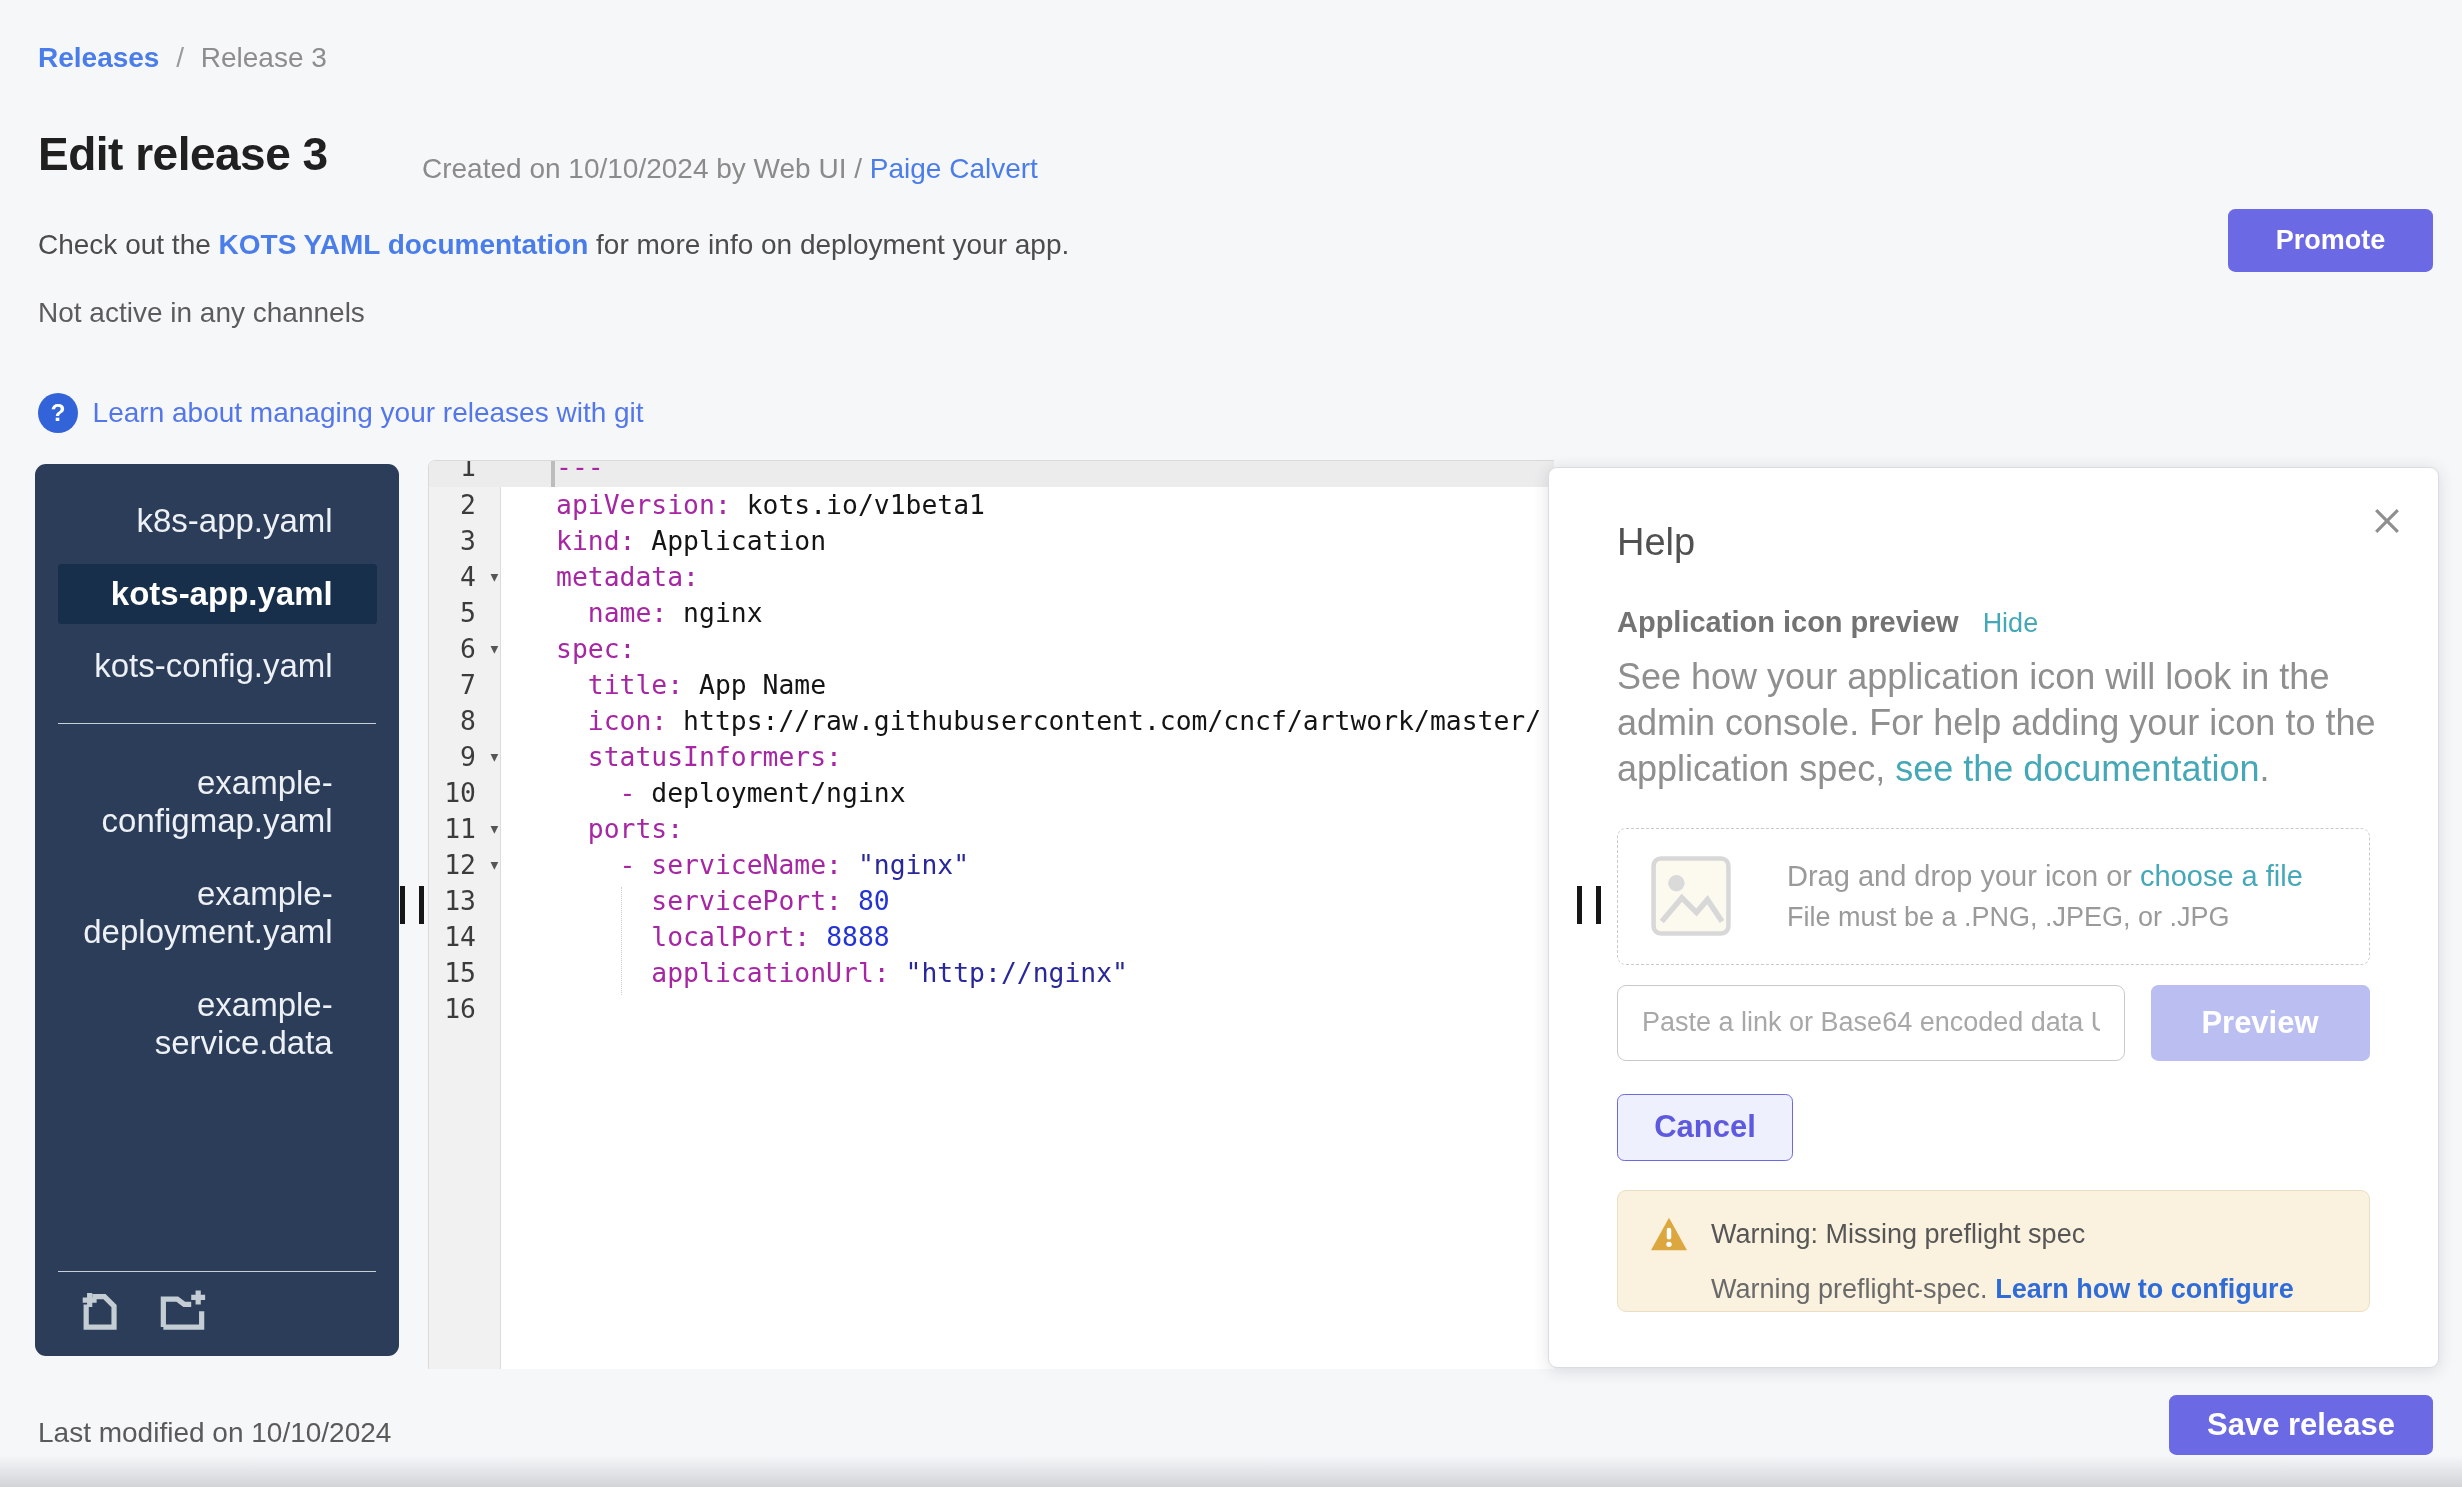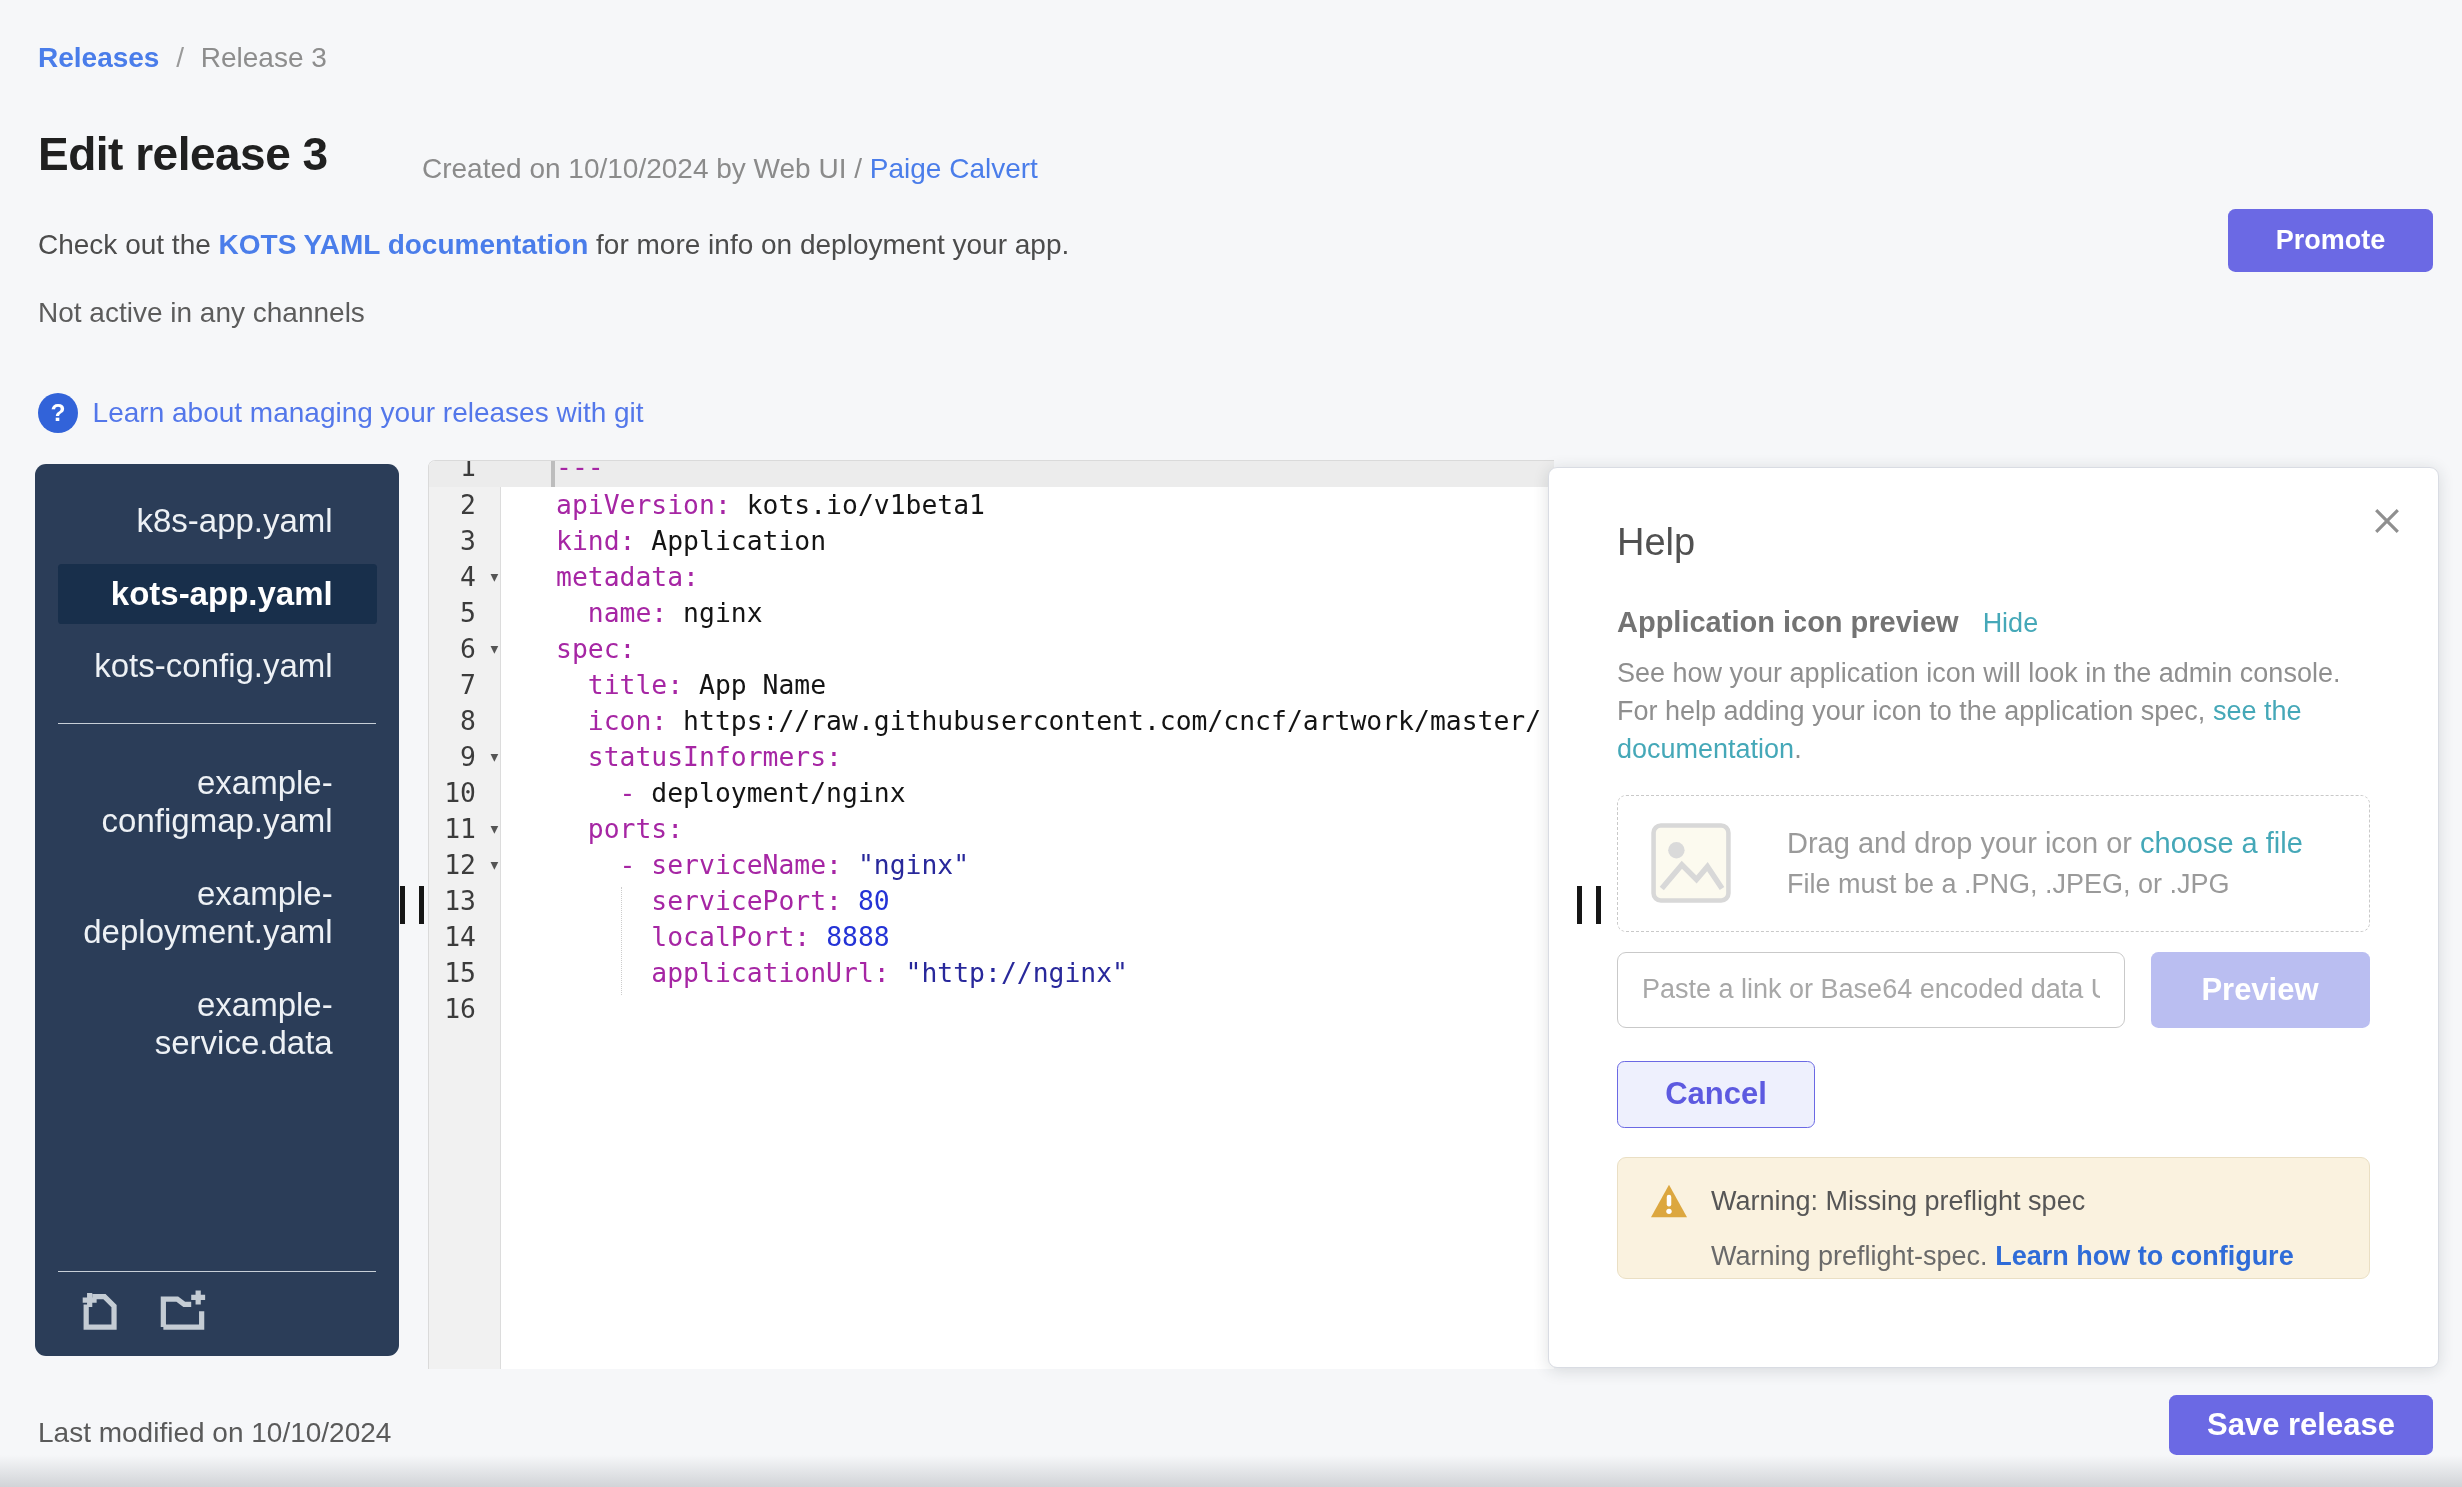--- a/index.html
+++ b/index.html
@@ -56,31 +56,31 @@
   #handle-left{left:400px;top:886px;}
   #handle-right{left:1577px;top:886px;}
 
   
   .help-panel{position:absolute;left:1548px;top:467px;width:891px;height:901px;background:#fff;border:0.9px solid #d9dce3;border-radius:9px;box-shadow:0 2.7px 16.4px rgba(31,39,51,.14);z-index:20;box-sizing:border-box;padding:0 68px;overflow:hidden;}
   .hp-close{position:absolute;right:33px;top:35px;width:36px;height:36px;cursor:pointer;}
   .hp-title{margin:53px 0 0 0;font-size:38px;font-weight:400;color:#515151;}
   .hp-sec{margin-top:42px;display:flex;align-items:baseline;gap:24px;}
   .hp-sec .sec-title{font-size:29px;font-weight:700;color:#737373;}
   .hp-sec .hide-link{font-size:27px;color:#45a8b8;}
-  .hp-desc{margin-top:14.6px;font-size:27px;line-height:38px;color:#8f8f8f;width:765px;}
+  .hp-desc{margin-top:14.6px;font-size:36px;line-height:46px;color:#8f8f8f;width:765px;}
   .hp-desc a{color:#45a8b8;}
   .dropzone{margin-top:20px;height:137px;border:1.8px dashed #c9c9c9;border-radius:9px;display:flex;align-items:center;padding-left:31px;gap:54px;box-sizing:border-box;}
   .dz-main{font-size:29px;color:#9a9a9a;}
   .dz-main a{color:#45a8b8;}
   .dz-hint{font-size:27px;color:#9a9a9a;margin-top:9px;}
   .url-row{margin-top:20px;display:flex;gap:25.5px;}
   .url-input{width:508px;height:76px;border:1.8px solid #c9c9c9;border-radius:9px;font-size:27px;padding:0 24px;color:#444;box-sizing:border-box;font-family:"Liberation Sans",sans-serif;outline:none;background:#fff;}
   .url-input::placeholder{color:#a8a8a8;}
   .preview-btn{width:219px;height:76px;background:#babef1;font-size:31px;border-radius:7.3px;}
-  .cancel-btn{margin-top:33px;width:198px;height:67px;background:#eef0fd;border:1.8px solid #6b69e4;border-radius:7.3px;color:#5d5ae0;font-size:31px;font-weight:700;font-family:"Liberation Sans",sans-serif;cursor:pointer;}
+  .cancel-btn{margin-top:33px;width:176px;height:67px;background:#eef0fd;border:1.8px solid #6b69e4;border-radius:7.3px;color:#5d5ae0;font-size:31px;font-weight:700;font-family:"Liberation Sans",sans-serif;cursor:pointer;}
   .warnbox{margin-top:29px;height:122px;overflow:hidden;background:#faf2df;border:0.9px solid #eadfc4;border-radius:9px;padding:25.5px 31px 0 31px;box-sizing:border-box;}
   .warn-row{display:flex;align-items:center;gap:22px;}
   .warn-title{font-size:27px;color:#565656;}
   .warn-body{margin-top:22px;padding-left:62px;font-size:27px;color:#6a6a6a;}
   .warn-body a{color:#2f6cd8;font-weight:600;}
 
   
   .footer-text{position:absolute;left:38px;top:1417px;font-size:28px;color:#5a5a5a;}
   .save-btn{position:absolute;left:2169px;top:1395px;width:264px;height:60px;font-size:31px;}
   .bottom-shade{position:absolute;left:0;top:1455px;width:100%;height:33px;background:linear-gradient(180deg,rgba(140,146,154,0) 0%,rgba(120,126,134,0.30) 100%);pointer-events:none;}

